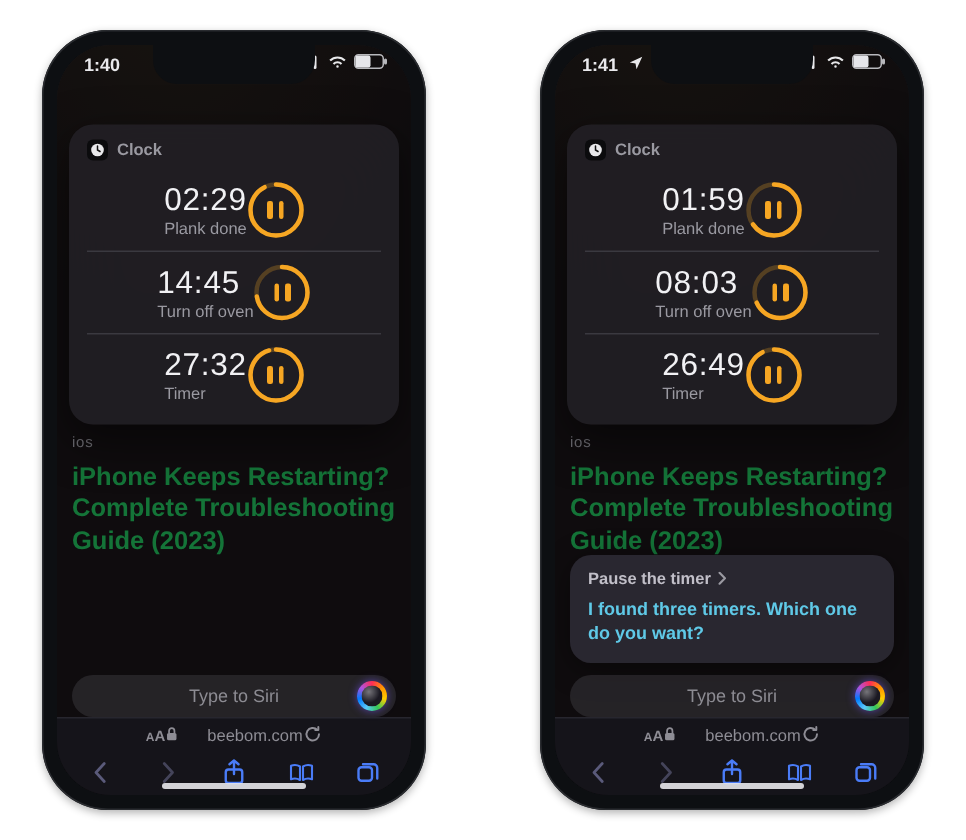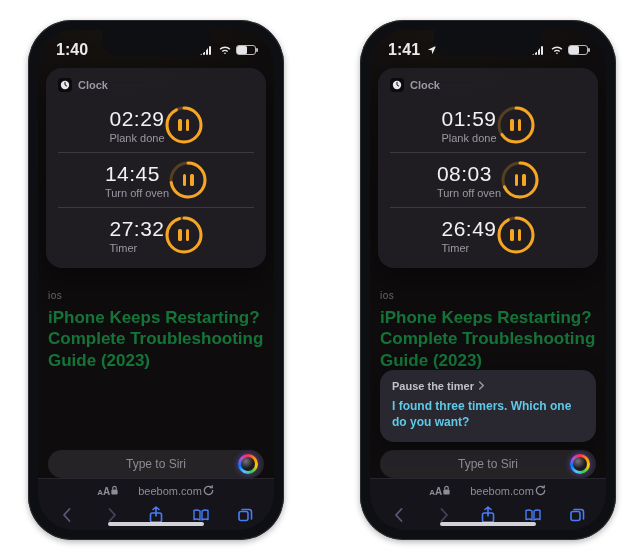--- a/index.html
+++ b/index.html
@@ -26,34 +26,34 @@
   .stage{width:644px;height:560px;display:flex;justify-content:space-between;align-items:center;padding:24px 28px}
   .phone{width:256px;height:520px;background:var(--phone-body);border-radius:44px;padding:10px;box-shadow:0 0 0 1px #2a2c30 inset,0 2px 6px rgba(0,0,0,0.3);position:relative}
   .screen{width:100%;height:100%;border-radius:36px;overflow:hidden;position:relative;background:var(--screen-bg)}
   .bg-layer{position:absolute;inset:0;background:
     radial-gradient(140% 85% at 35% -10%, #2a231d 0%, #171319 55%) ,
     linear-gradient(180deg,#15131a,#12111a);
     filter:saturate(0.9);
   }
   .dim{position:absolute;inset:0;background:var(--overlay-dim)}
   .notch{position:absolute;top:0;left:50%;transform:translateX(-50%);width:108px;height:26px;background:var(--phone-body);border-bottom-left-radius:16px;border-bottom-right-radius:16px;z-index:40}
-  .status-bar{position:absolute;top:0;left:0;right:0;height:34px;display:flex;align-items:center;justify-content:space-between;padding:6px 18px 0;color:var(--text-primary);font-size:16px;font-weight:600;z-index:30}
+  .status-bar{position:absolute;top:0;left:0;right:0;height:34px;display:flex;align-items:flex-start;justify-content:space-between;padding:6px 18px 0;color:var(--text-primary);font-size:12px;font-weight:600;z-index:30}
   .status-left{display:flex;align-items:center;gap:4px}
   .status-right{display:flex;align-items:center;gap:4px}
   .sig-icon{width:14px;height:10px;display:flex;align-items:flex-end;gap:1px}
   .sig-icon span{display:block;width:2px;background:var(--text-primary);border-radius:1px}
   .sig1{height:3px}.sig2{height:5px}.sig3{height:7px}.sig4{height:9px}
   .wifi-icon svg{display:block}
   .batt{width:20px;height:10px;border:1px solid #b8b8bc;border-radius:3px;position:relative}
   .batt::after{content:"";position:absolute;right:-3px;top:2px;width:2px;height:4px;background:#b8b8bc;border-radius:1px}
   .batt i{display:block;height:100%;width:55%;background:#e6e6ea;border-radius:1.5px}
   .loc-icon{margin-left:3px}
 
   .content{position:absolute;inset:0;padding-top:38px;z-index:20;display:flex;flex-direction:column}
-  .clock-panel{margin:0 8px 0;background:rgba(34,32,38,0.88);backdrop-filter:blur(20px);border-radius:16px;padding:10px 12px 6px;box-shadow:0 10px 30px rgba(0,0,0,0.5)}
+  .clock-panel{margin:15px 8px 0;background:rgba(34,32,38,0.88);backdrop-filter:blur(20px);border-radius:16px;padding:10px 12px 6px;box-shadow:0 10px 30px rgba(0,0,0,0.5)}
   .clock-header{display:flex;align-items:center;gap:6px;color:var(--text-secondary);font-size:11px;font-weight:600;margin-bottom:6px}
   .clock-header .app-icon{width:14px;height:14px;border-radius:4px;background:#0b0b0d;display:flex;align-items:center;justify-content:center}
   .clock-header .app-icon svg{display:block}
   .timer-row{display:flex;align-items:center;justify-content:center;padding:8px 0}
   .timer-row+.timer-row{border-top:1px solid var(--divider)}
   .timer-text .time{font-size:21px;font-weight:400;color:#f1f1f4;letter-spacing:0.5px}
   .timer-text .label{font-size:11px;color:var(--text-secondary);margin-top:1px}
   .pause-btn{width:38px;height:38px;border-radius:50%;display:flex;align-items:center;justify-content:center;position:relative}
   .ring-track{position:absolute;inset:0}
   .pause-btn svg{display:block}

